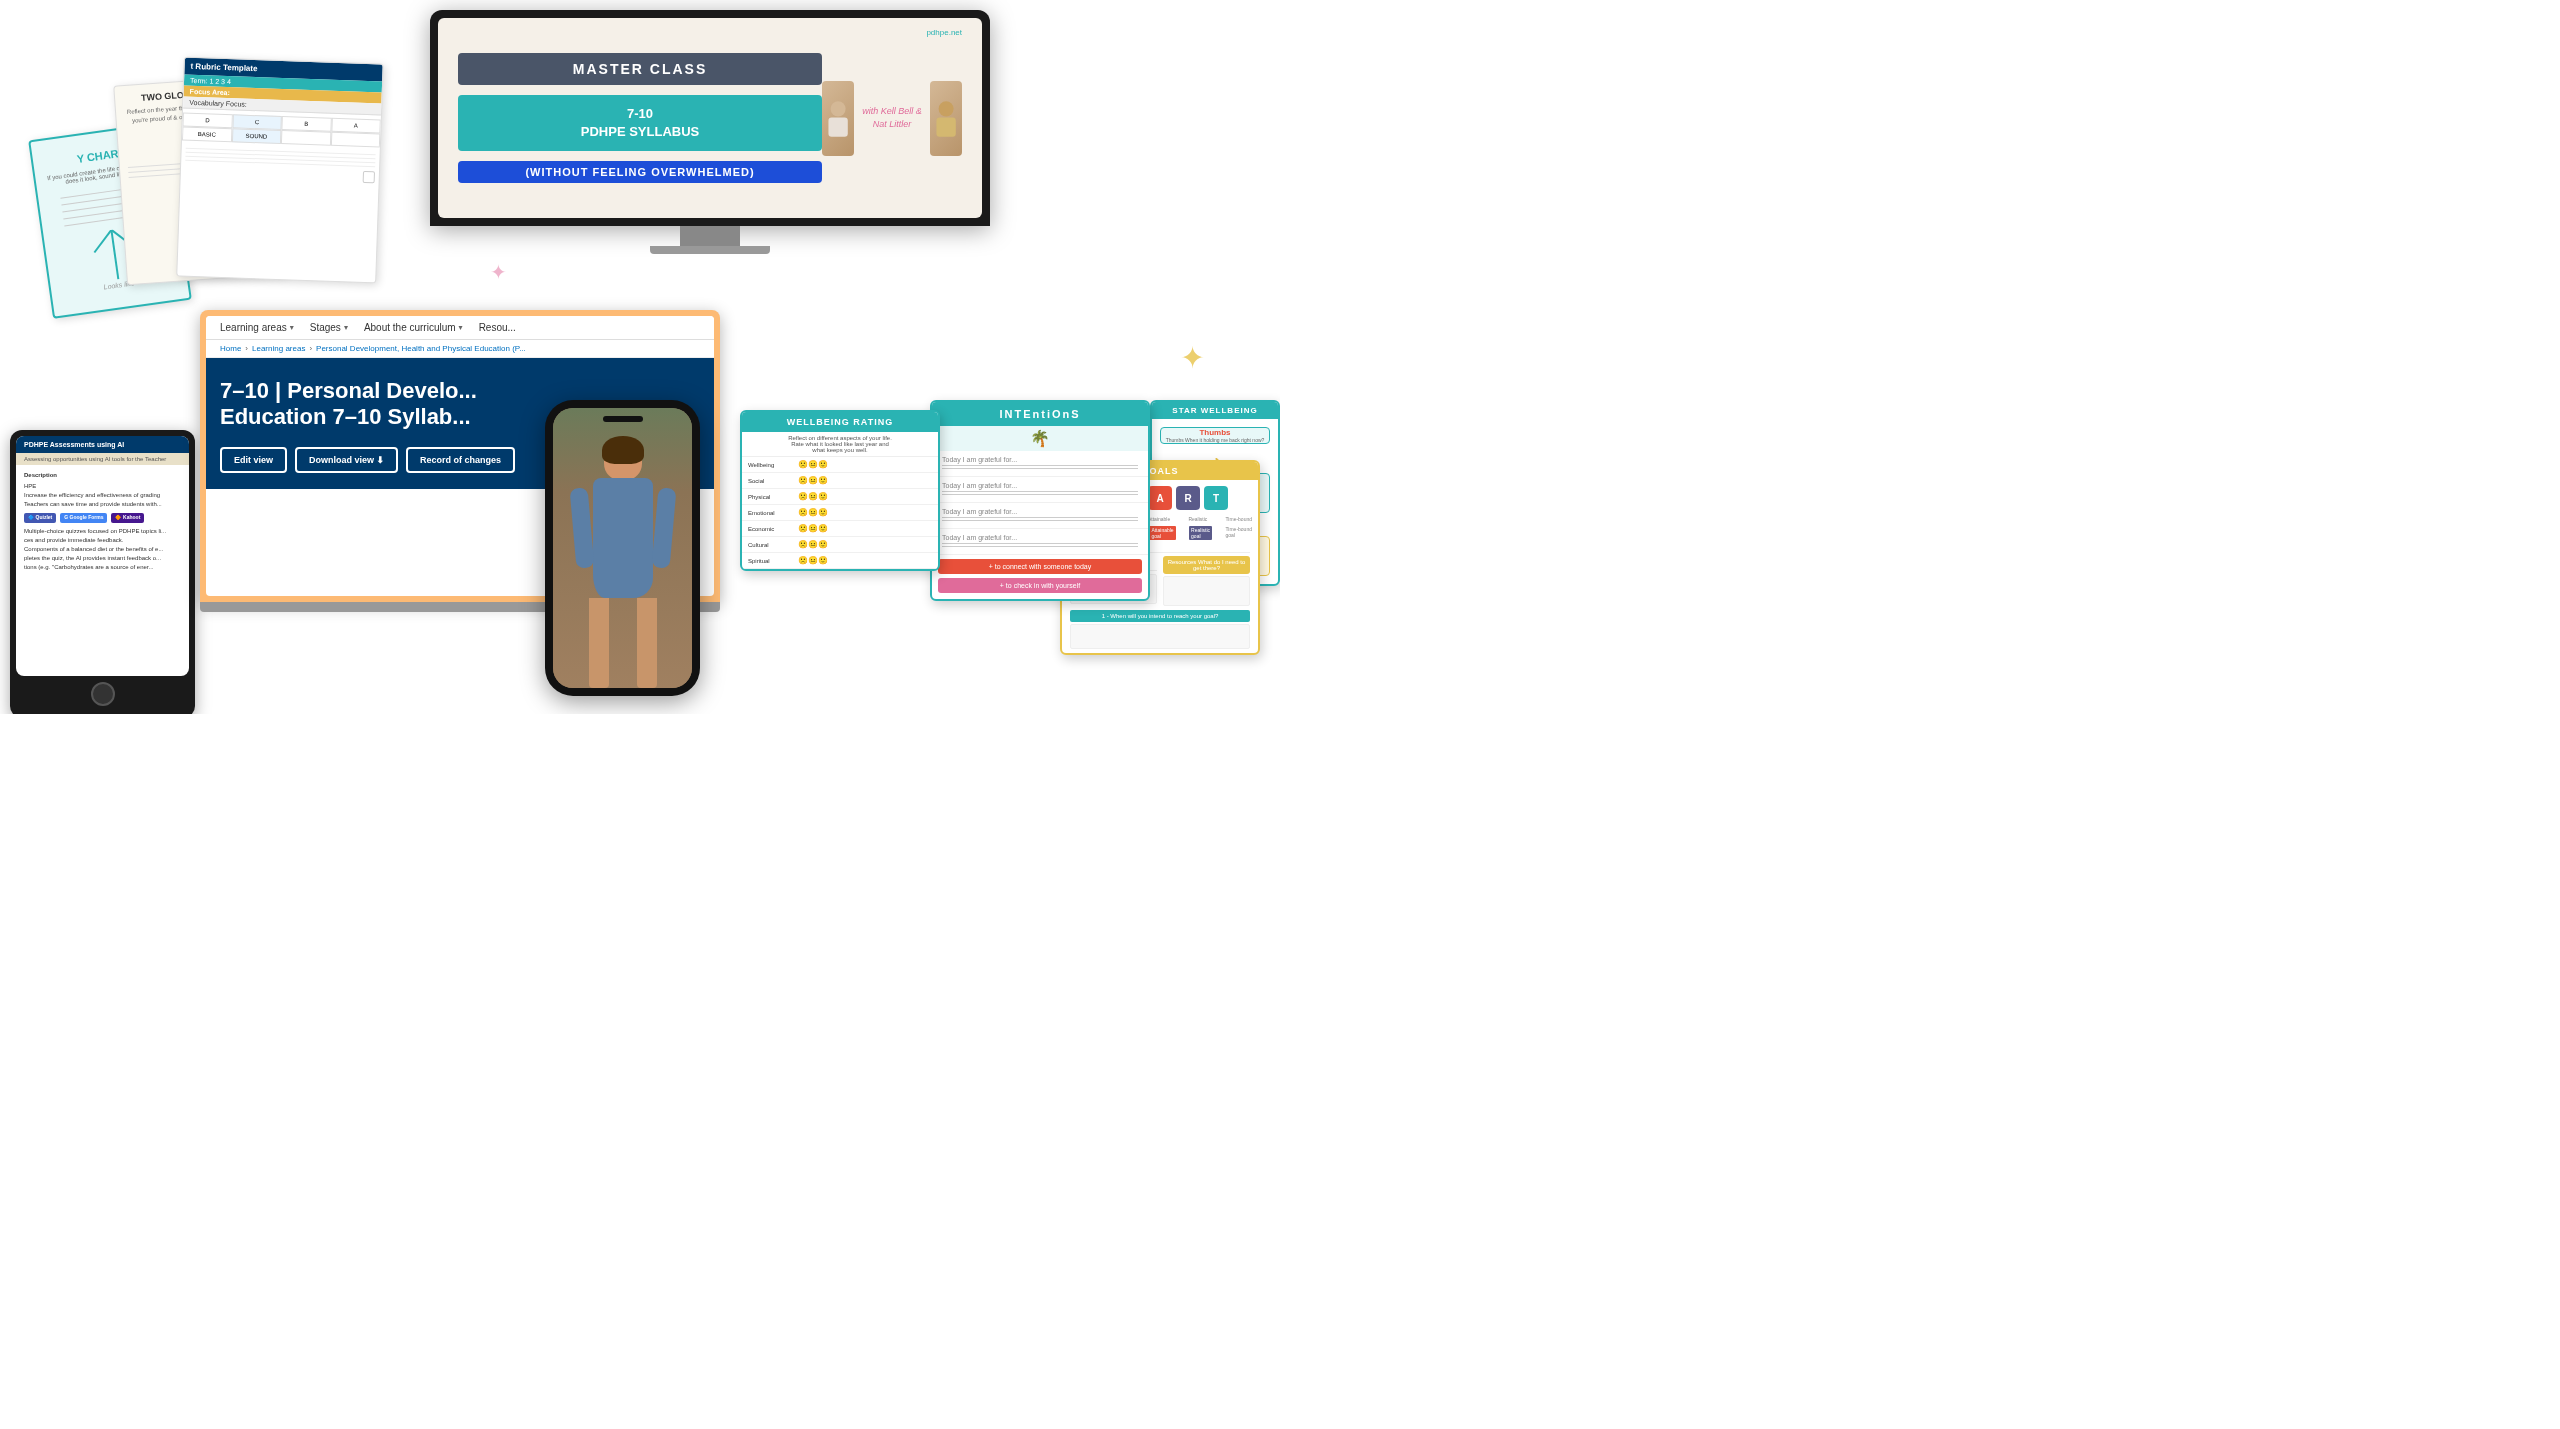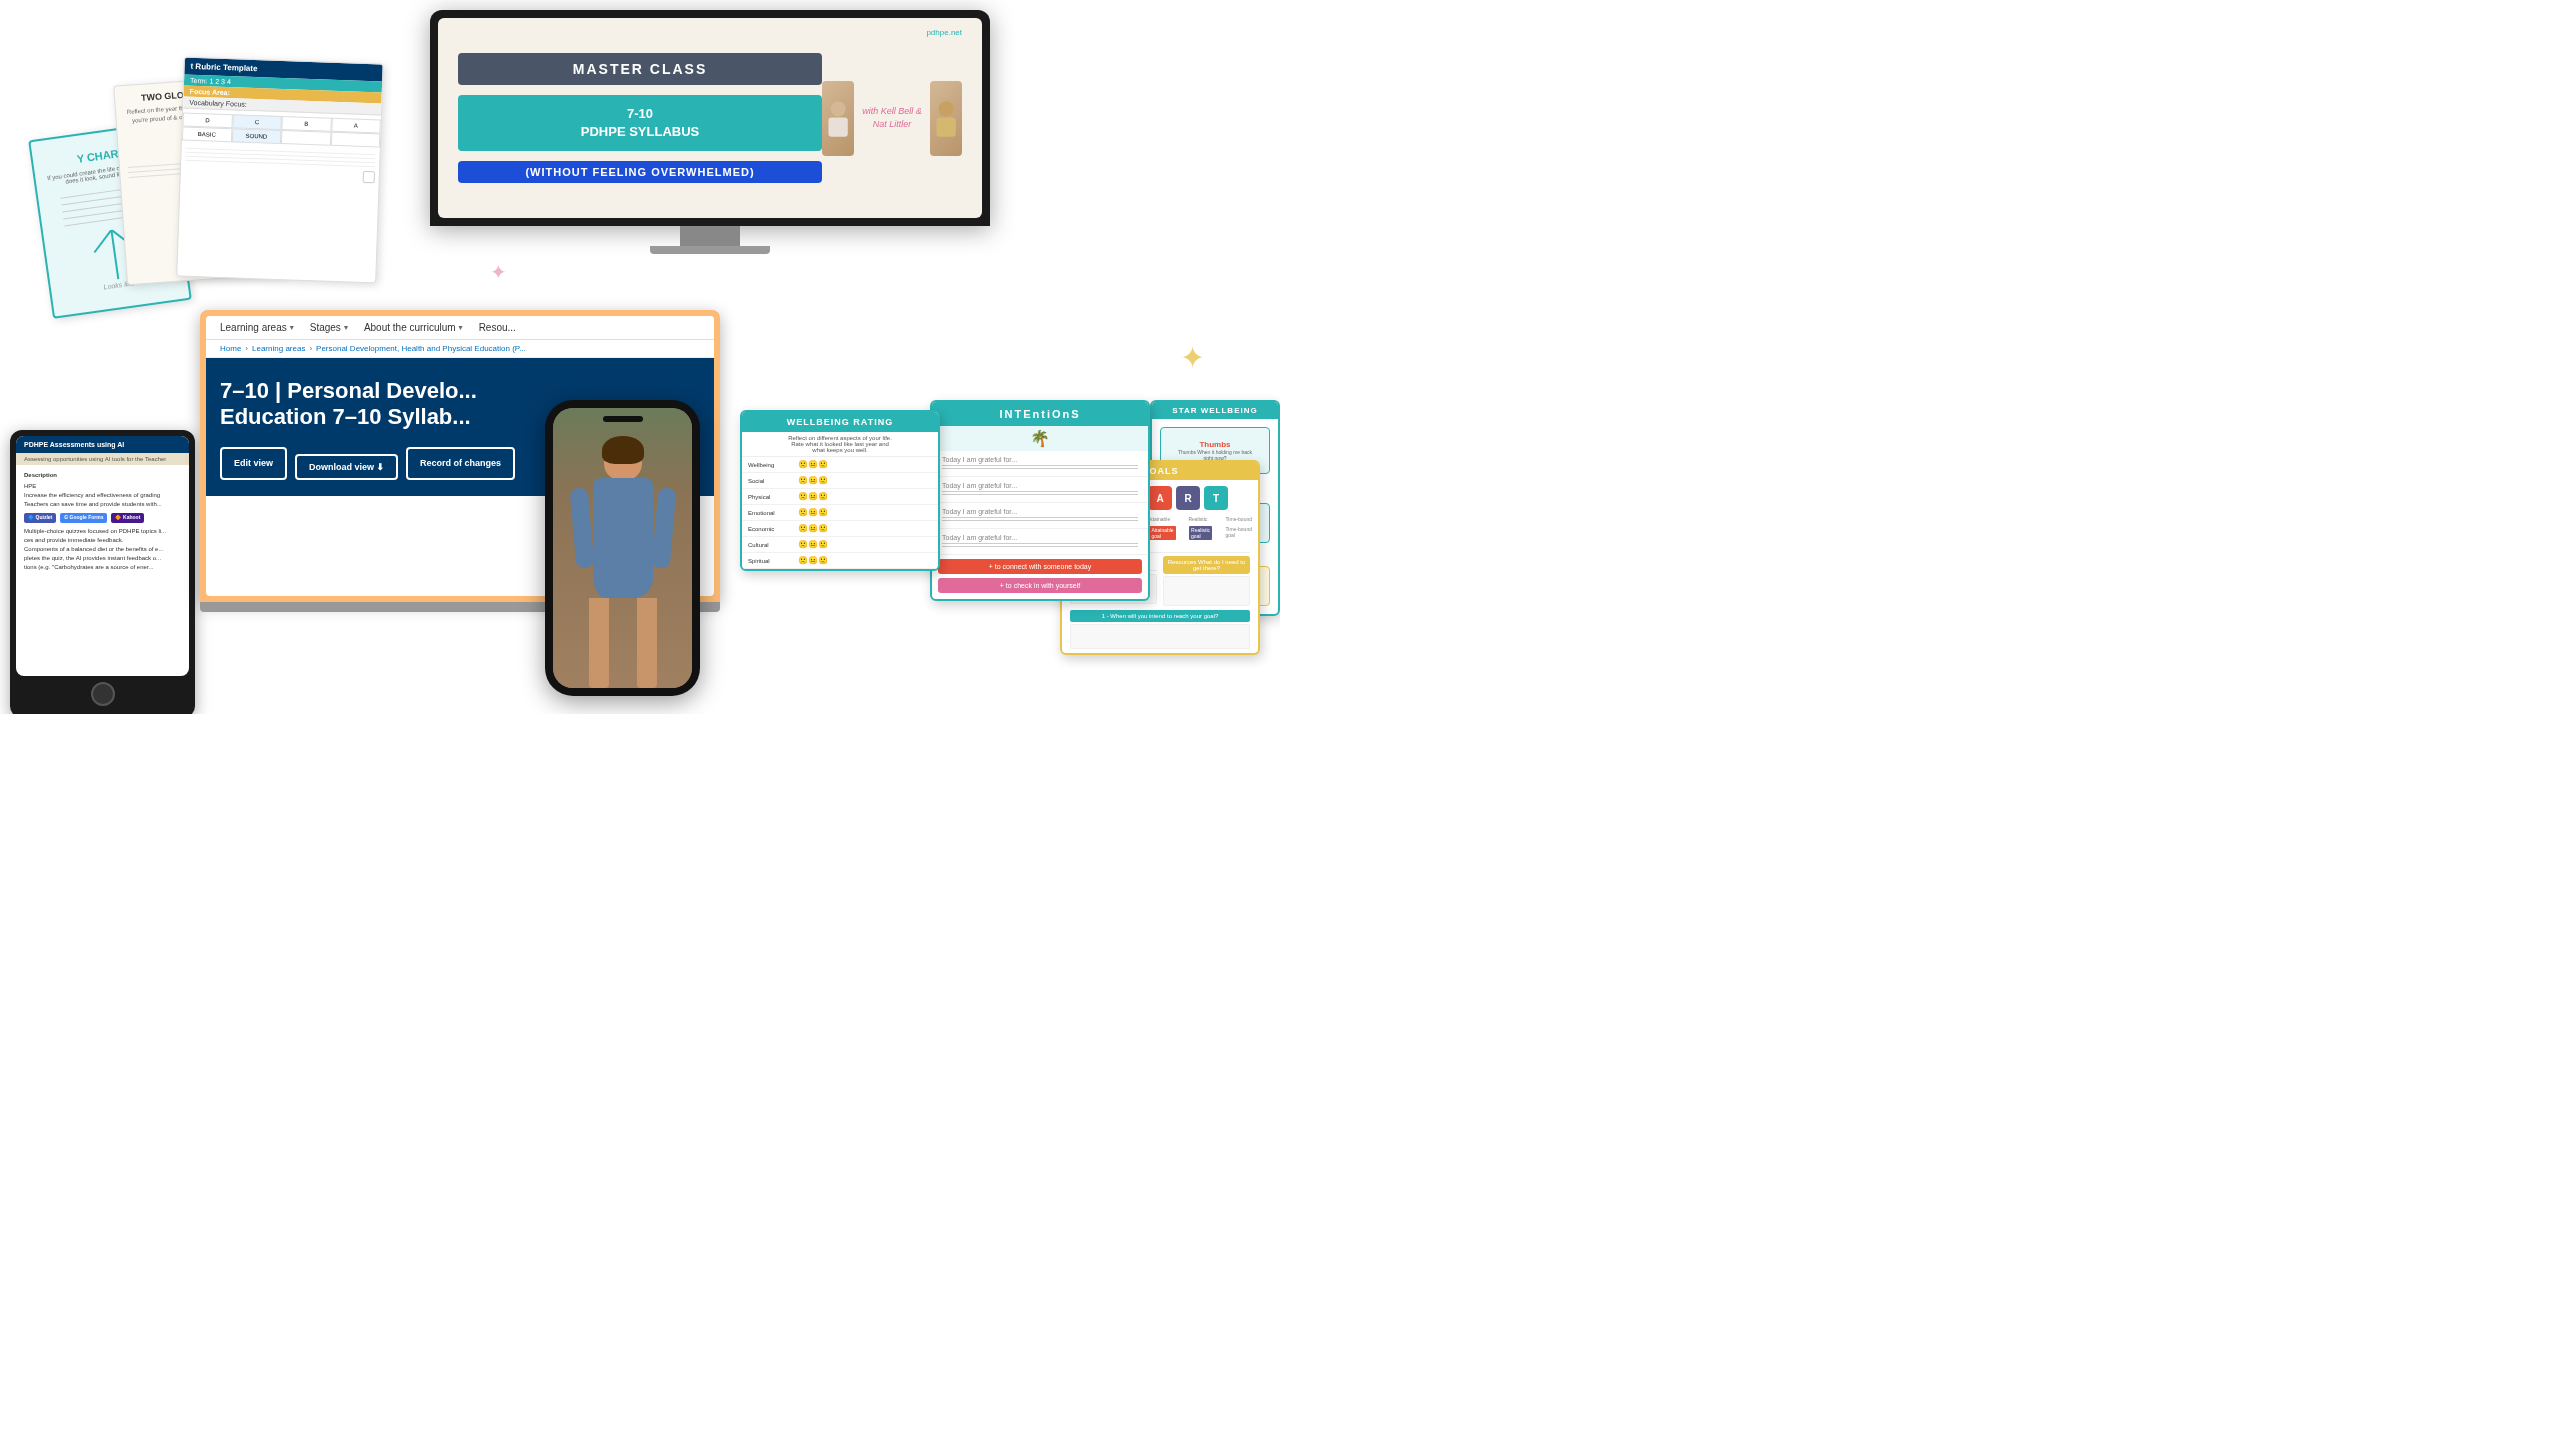--- a/index.html
+++ b/index.html
@@ -192,21 +192,20 @@
       border: 2px solid #fff;
       color: #fff;
     }
     .btn-download {
       background: transparent;
       border: 2px solid #fff;
       color: #fff;
       display: flex;
       align-items: flex-start;
       gap: 4px;
-      margin-top: 7px;
     }
     .btn-record {
       background: transparent;
       border: 2px solid #fff;
       color: #fff;
     }
     .laptop-base {
       height: 10px;
       background: #999;
       border-radius: 0 0 4px 4px;
@@ -600,21 +599,21 @@
       padding: 4px;
       letter-spacing: 1px;
     }
     .star-content {
       padding: 8px;
     }
     .star-box {
       background: #e8f8f8;
       border: 1px solid #2ab3b3;
       border-radius: 4px;
-      padding: 12px;
+      padding: 0;
       margin-bottom: 8px;
       font-size: 6px;
       color: #333;
       text-align: center;
     }
     .star-arrow {
       text-align: center;
       font-size: 16px;
       color: #e8c44a;
       margin: 2px 0;

